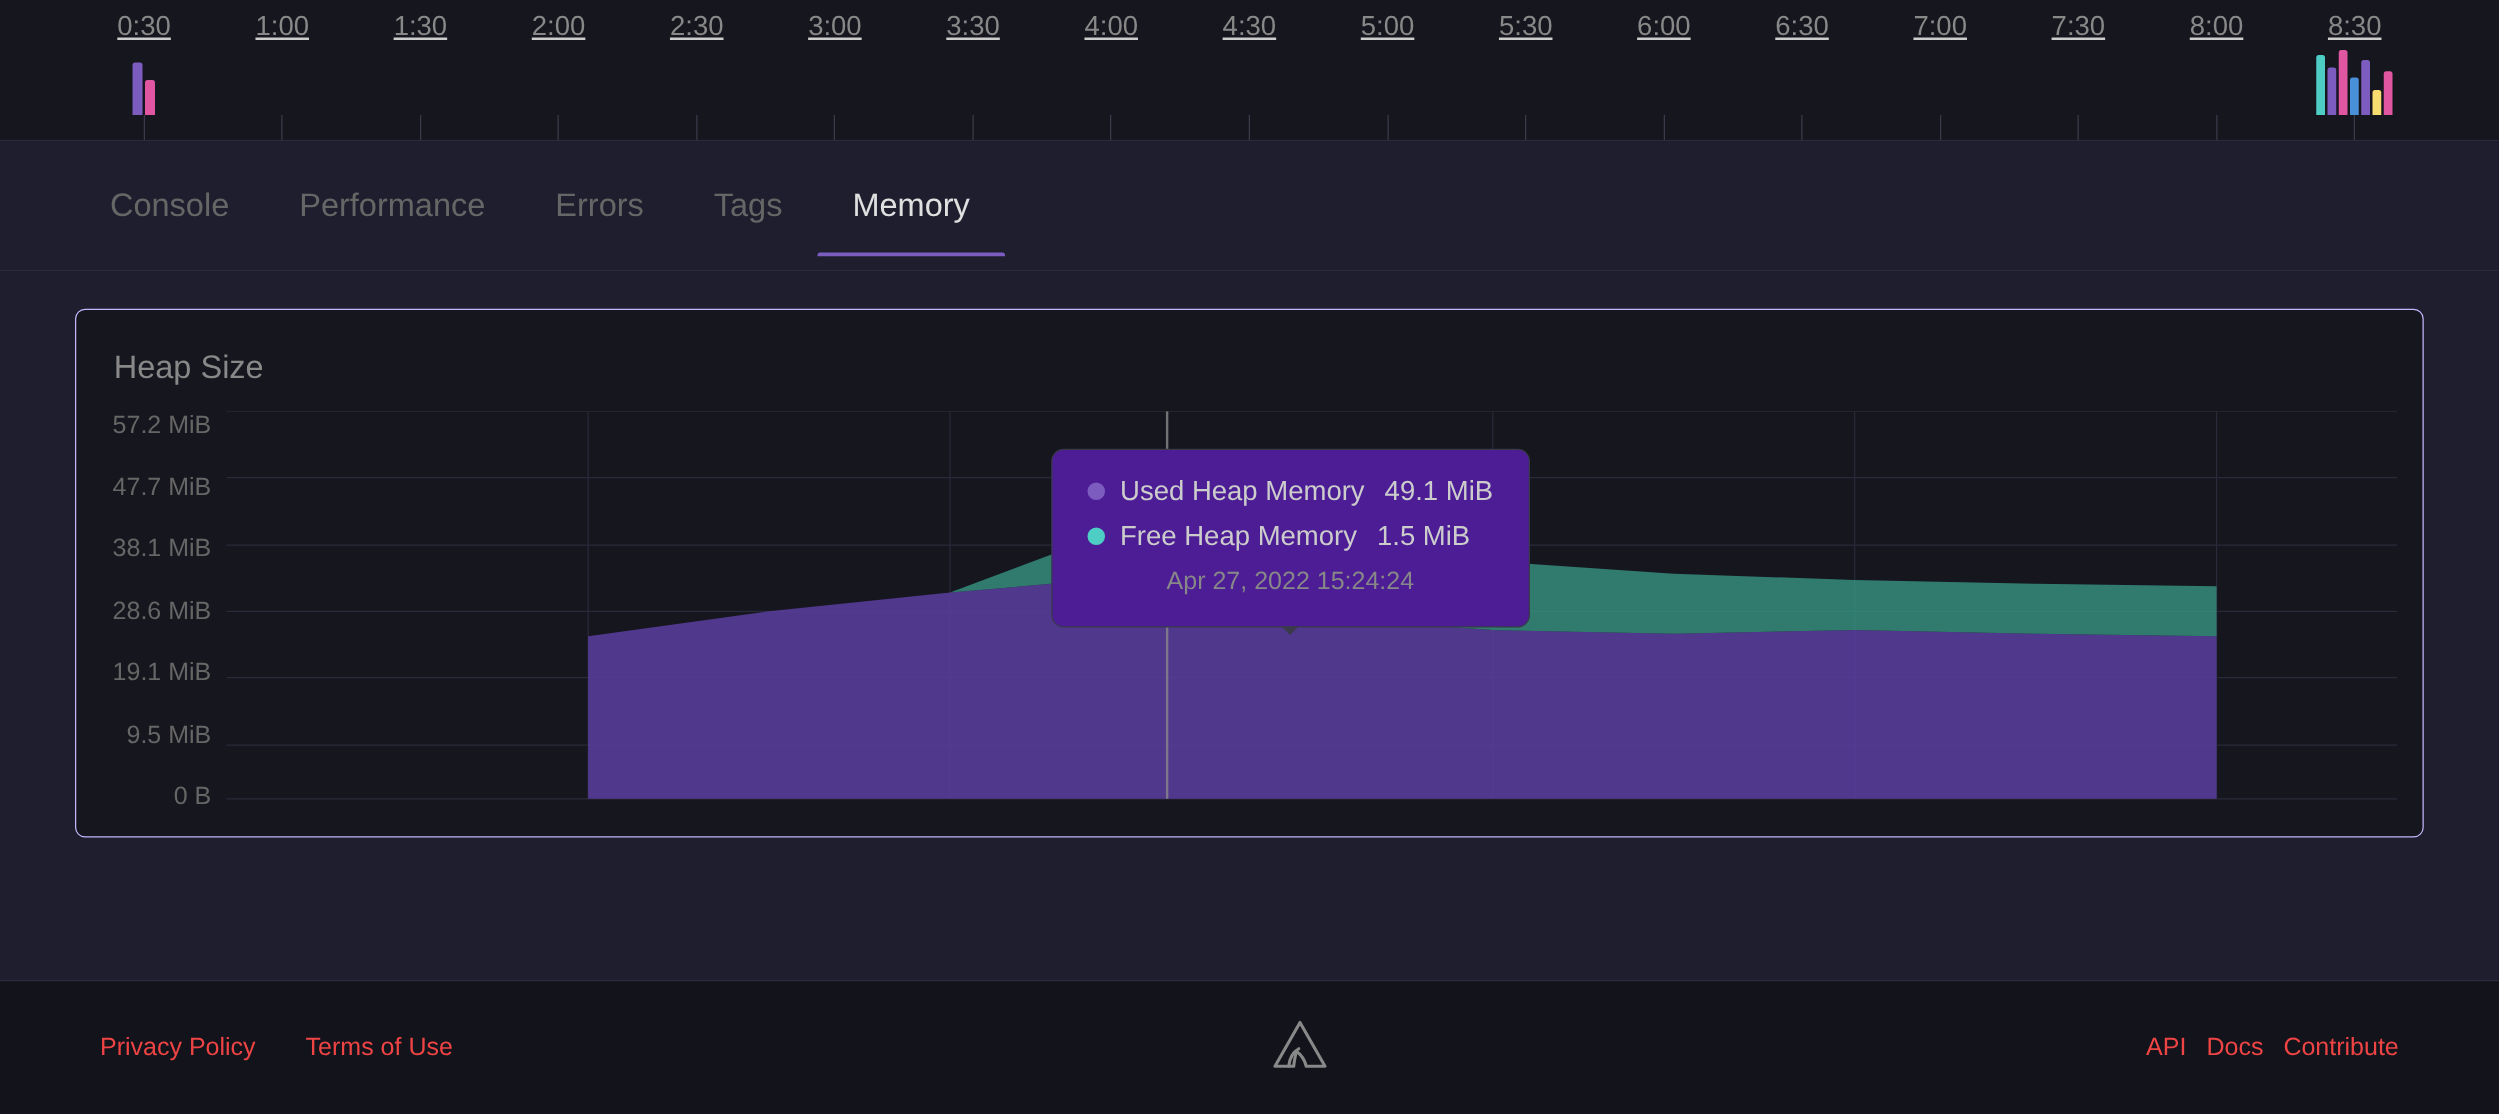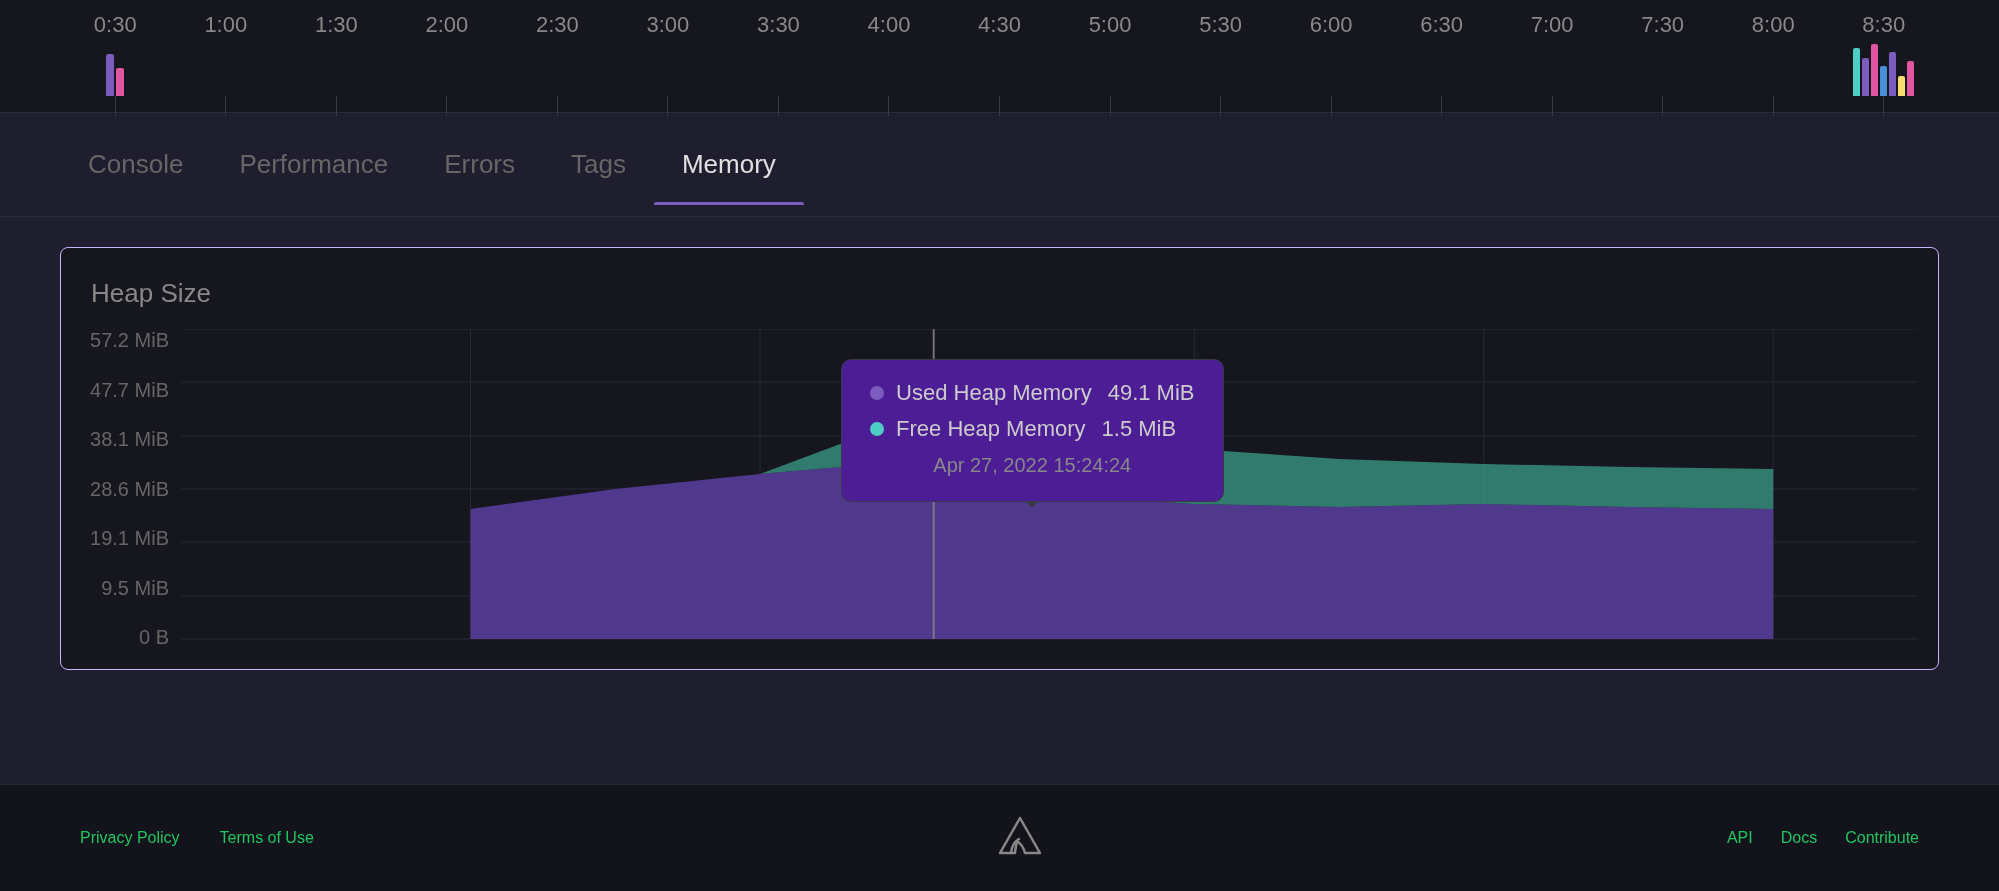--- a/index.html
+++ b/index.html
@@ -21,24 +21,25 @@
 
     
     .timeline-bar {
       background: #16161f;
       padding: 12px 60px 0 60px;
       border-bottom: 1px solid #2a2a3a;
     }
 
     .timeline-ticks {
       display: flex;
-      align-items: flex-start;
+      align-items: flex-end;
       height: 100px;
       position: relative;
       gap: 0;
+      text-decoration: underline;
     }
 
     .tick-item {
       display: flex;
       flex-direction: column;
       align-items: center;
       flex: 1;
     }
 
     .tick-label {
@@ -222,35 +223,35 @@
       justify-content: space-between;
       border-top: 1px solid #2a2a3a;
     }
 
     .footer-left {
       display: flex;
       gap: 40px;
     }
 
     .footer-link {
-      font-size: 16px;
-      color: #22c55e;
+      font-size: 20px;
+      color: #ef4444;
       cursor: pointer;
       text-decoration: none;
     }
 
     .footer-logo {
       display: flex;
       align-items: center;
       justify-content: center;
     }
 
     .footer-right {
       display: flex;
-      gap: 28px;
+      gap: 16px;
     }
 
     .grid-line {
       stroke: #2a2a3a;
       stroke-width: 1;
     }
   </style>
 </head>
 <body>
 

